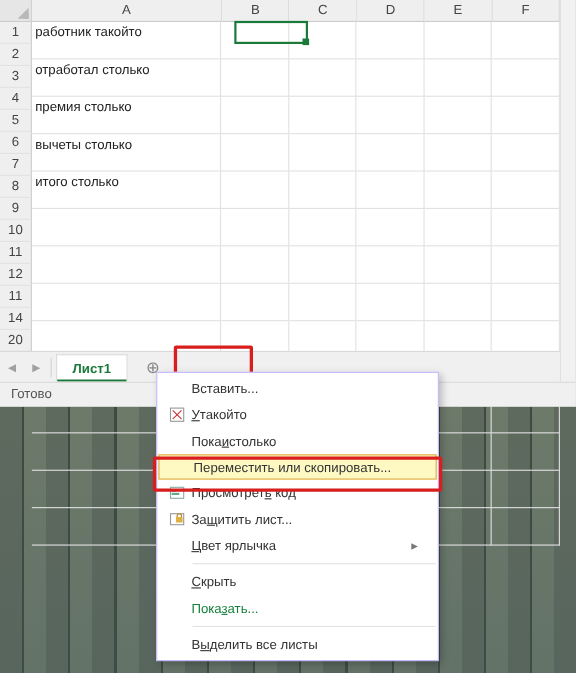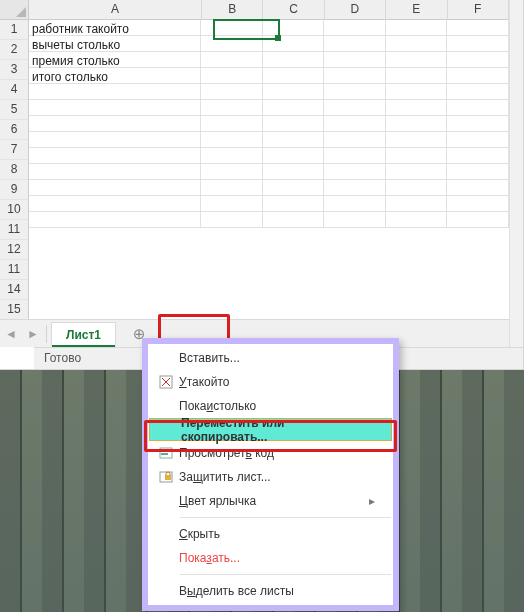--- a/index.html
+++ b/index.html
@@ -47,21 +47,21 @@
   .rowheaders {
     position:absolute; left:0; top:20px; width:29px;
   }
   .rowh {
     height:20px; background:#efefef; border-right:1px solid #ccc; border-bottom:1px solid #e3e3e3;
     text-align:center; color:#444; line-height:19px;
   }
   .cells {
     position:absolute; left:29px; top:20px; right:14px;
   }
-  .row { display:flex; height:16px; }
+  .row { display:flex; height:34px; }
   .cell {
     border-right:1px solid #e1e1e1; border-bottom:1px solid #e1e1e1;
     padding:0 3px; line-height:19px; white-space:nowrap; color:#222;
   }
   .cA{ width:186px; } .cO{ width:66px; }
   .active-b1 {
     position:absolute; left:213px; top:19px; width:67px; height:21px;
     border:2px solid #1a7a3a; pointer-events:none;
   }
   .active-b1::after{
@@ -90,38 +90,38 @@
     content:""; position:absolute; left:0; right:0; bottom:-1px; height:2px; background:#1a7a3a;
   }
   .sheet-tab-outline{
     position:absolute; border:3px solid #d81e1e; border-radius:2px; pointer-events:none;
     left:107px; top:-8px; width:72px; height:36px;
   }
   .addsheet { width:22px; text-align:center; color:#888; font-size:15px; margin-left:12px;}
   .statusbar {
     position:absolute; left:0; right:0; bottom:0; height:22px;
     background:#f0f0f0; border-top:1px solid #d9d9d9;
-    color:#555; padding-left:10px; line-height:21px;margin-left:34px;
+    color:#555; padding-left:10px; line-height:21px;
   }
   
   .ctxmenu {
     position:absolute; left:142px; top:338px; width:257px;
-    background:#fff; border:6px solid #c4b5fd; box-shadow:3px 3px 7px rgba(0,0,0,.25);
+    background:#fff; border:1px solid #c4b5fd; box-shadow:3px 3px 7px rgba(0,0,0,.25);
     padding:2px 0;
   }
   .mi {
     display:flex; align-items:center; height:24px; padding:0 18px 0 5px;
     color:#333; position:relative;
   }
   .mi .iconcell{ width:26px; display:flex; justify-content:center; color:#888; }
   .mi .lbl{ flex:1; }
   .mi .sub{ color:#777; }
-  .mi.disabled{ color:#ef4444; }
+  .mi.disabled{ color:#15803d; }
   .mi.highlight{
-    background:#5eead4; border:1px solid #e0a840; height:23px; margin:0 1px;font-weight:bold;
+    background:#fef9c3; border:1px solid #e0a840; height:23px; margin:0 1px;
   }
   .mi-sep{ height:1px; background:#e2e2e2; margin:4px 2px 4px 32px; }
   .ctx-outline{
     position:absolute; left:-4px; top:76px; right:-4px; height:32px;
     border:3px solid #d81e1e; border-radius:2px; pointer-events:none;
   }
   .underline-access { text-decoration: underline; text-decoration-thickness:1px; }
   svg{display:block}
 </style>
 </head>
@@ -149,42 +149,50 @@
     <div class="rowh">5</div>
     <div class="rowh">6</div>
     <div class="rowh">7</div>
     <div class="rowh">8</div>
     <div class="rowh">9</div>
     <div class="rowh">10</div>
     <div class="rowh">11</div>
     <div class="rowh">12</div>
     <div class="rowh">11</div>
     <div class="rowh">14</div>
-    <div class="rowh">15</div>
+    <div class="rowh">20</div>
   </div>
 
   <div class="cells">
     <div class="row">
         <div class="cell cA">работник такойто</div>
         <div class="cell cO"></div>
         <div class="cell cO"></div>
         <div class="cell cO"></div>
         <div class="cell cO"></div>
         <div class="cell cO"></div>
       </div>
     <div class="row">
+        <div class="cell cA">отработал столько</div>
+        <div class="cell cO"></div>
+        <div class="cell cO"></div>
+        <div class="cell cO"></div>
+        <div class="cell cO"></div>
+        <div class="cell cO"></div>
+      </div>
+    <div class="row">
+        <div class="cell cA">премия столько</div>
+        <div class="cell cO"></div>
+        <div class="cell cO"></div>
+        <div class="cell cO"></div>
+        <div class="cell cO"></div>
+        <div class="cell cO"></div>
+      </div>
+    <div class="row">
         <div class="cell cA">вычеты столько</div>
-        <div class="cell cO"></div>
-        <div class="cell cO"></div>
-        <div class="cell cO"></div>
-        <div class="cell cO"></div>
-        <div class="cell cO"></div>
-      </div>
-    <div class="row">
-        <div class="cell cA">премия столько</div>
         <div class="cell cO"></div>
         <div class="cell cO"></div>
         <div class="cell cO"></div>
         <div class="cell cO"></div>
         <div class="cell cO"></div>
       </div>
     <div class="row">
         <div class="cell cA">итого столько</div>
         <div class="cell cO"></div>
         <div class="cell cO"></div>

